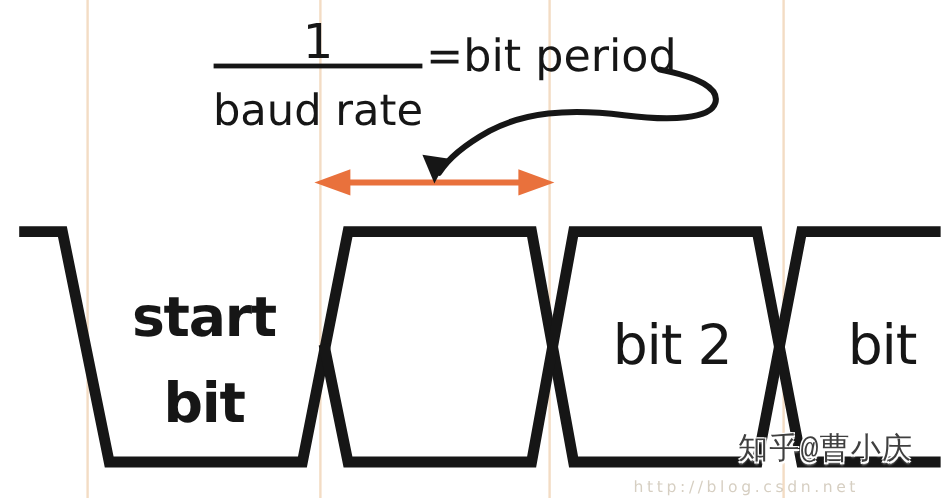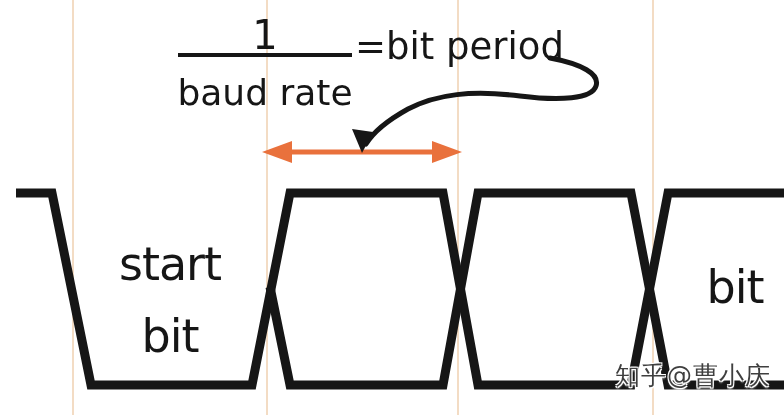--- a/index.html
+++ b/index.html
@@ -34,29 +34,30 @@
     left:163px;top:62px;width:204px;
     text-align:center;font-size:36px;margin-top:13px;
   }
   .eq-result{
     left:355px;top:28px;font-size:37px;
   }
   .wave-label{
     font-size:46px;text-align:center;letter-spacing:-1px;
   }
   .start-label{
-    left:90px;top:229px;width:160px;line-height:1.56;
+    left:90px;top:229px;width:160px;line-height:1.56;font-weight:bold;
   }
   .bit1-label{left:282px;top:270px;width:160px;}
   .bit2-label{left:480px;top:264px;width:160px;}
   .bit3-label{left:655px;top:264px;width:160px;}
   .watermark{
     left:615px;top:363px;font-size:25px;
     color:var(--wm);letter-spacing:1px;
     text-shadow:-1px -1px 0 #fff,1px -1px 0 #fff,-1px 1px 0 #fff,1px 1px 0 #fff,0 2px 2px rgba(255,255,255,.8);
+    font-family:Liberation Mono, monospace;
   }
   .faint-url{
     left:528px;top:400px;font-size:13px;
     color:var(--faint);letter-spacing:3px;
     opacity:.75;filter:blur(.5px);
   }
   .grid-line{stroke:var(--grid);stroke-width:2;}
   .wave{stroke:var(--ink);stroke-width:9;fill:none;stroke-linejoin:miter;stroke-linecap:butt;}
   .curve{stroke:var(--ink);stroke-width:5;fill:none;stroke-linecap:round;}
   .ink-fill{fill:var(--ink);}
@@ -94,17 +95,19 @@
   </svg>
 
   <div>
     <div class="lbl frac-num">1</div>
     <div class="frac-bar"></div>
     <div class="lbl frac-den">baud rate</div>
     <div class="lbl eq-result">=bit period</div>
   </div>
 
   <div class="lbl wave-label start-label"><span>start</span><br><span>bit</span></div>
+  <div class="lbl wave-label bit2-label">bit 2</div>
   <div class="lbl wave-label bit3-label">bit</div>
 
   <div class="lbl watermark">知乎@曹小庆</div>
+  <div class="lbl faint-url">http://blog.csdn.net</div>
 
 </div>
 
 </body></html>

